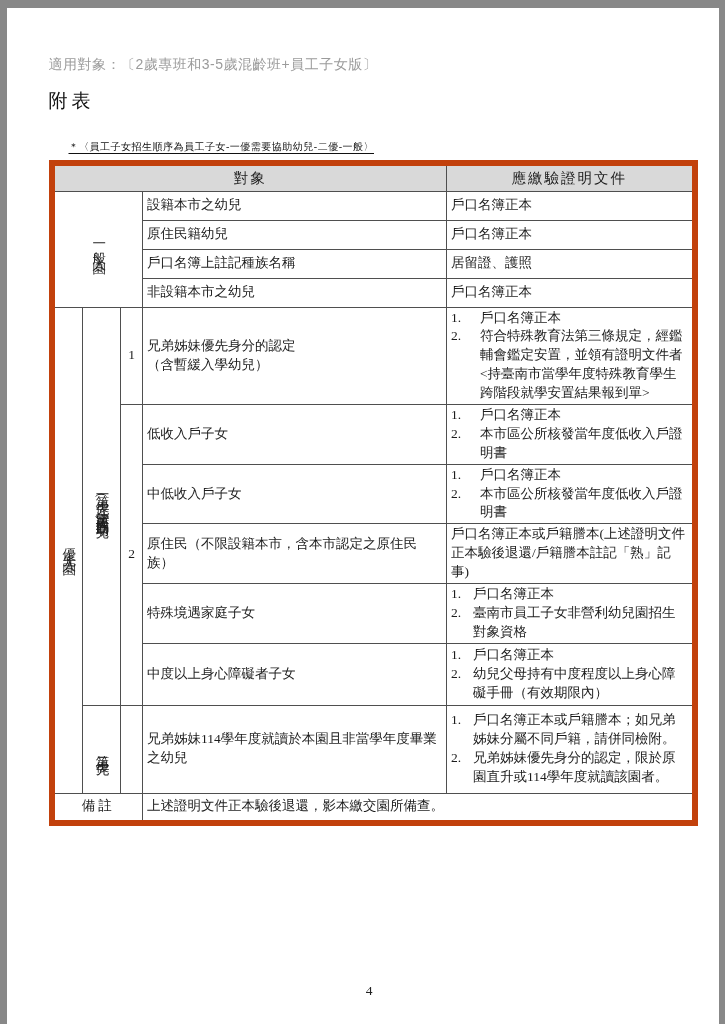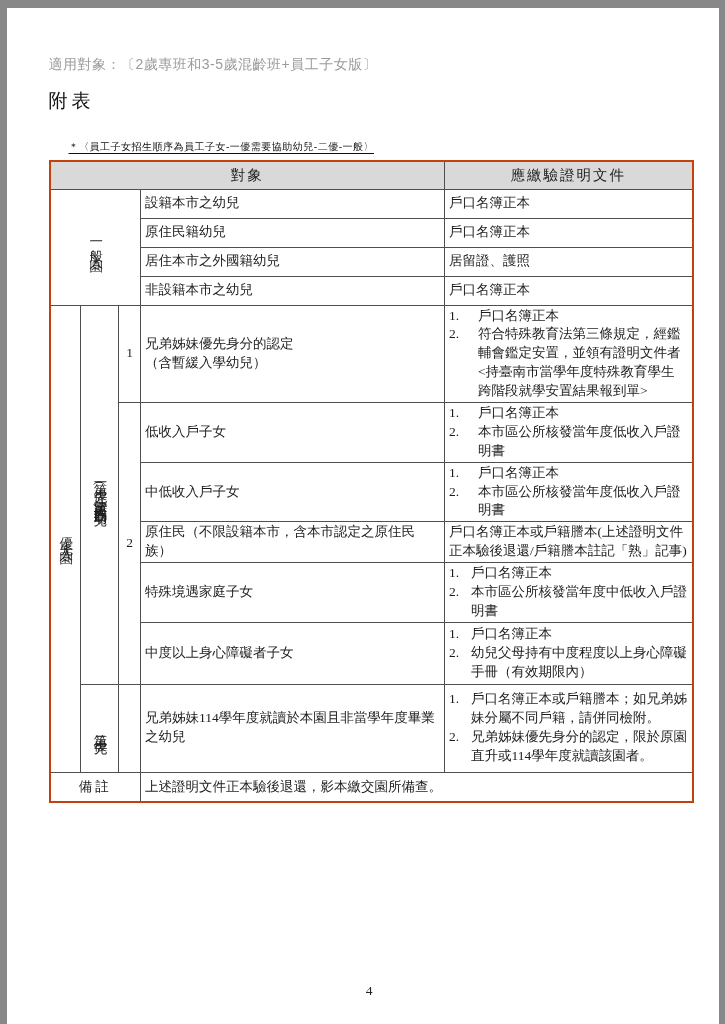--- a/index.html
+++ b/index.html
@@ -28,21 +28,21 @@
   .sub-title{
     position:absolute;left:62px;top:132px;
     font-size:10px;letter-spacing:0.5px;color:#111;
     text-decoration:underline;
     text-underline-offset:3px;
   }
   table.adm{
     position:absolute;left:42px;top:152px;
     width:643px;border-collapse:collapse;table-layout:fixed;
     font-size:13.5px;line-height:1.4;color:#1c1c1c;
-    border:2px solid #c2410c;
+    border:6px solid #c2410c;
   }
   table.adm td,table.adm th{
     border:1px solid #4f4f4f;
     padding:1px 4px;
     vertical-align:middle;
     font-weight:normal;
     overflow:hidden;
   }
   th.hd{
     background:#d9d9d9;
@@ -110,21 +110,21 @@
         <span class="v">一般入園</span>
       </td>
       <td class="target">設籍本市之幼兒</td>
       <td class="docs">戶口名簿正本</td>
     </tr>
     <tr class="g">
       <td class="target">原住民籍幼兒</td>
       <td class="docs">戶口名簿正本</td>
     </tr>
     <tr class="g">
-      <td class="target">居住本市之外國籍幼兒</td>
+      <td class="target">戶口名簿上註記種族名稱</td>
       <td class="docs">居留證、護照</td>
     </tr>
     <tr class="g">
       <td class="target">非設籍本市之幼兒</td>
       <td class="docs">戶口名簿正本</td>
     </tr>
 
     <tr class="r1">
       <td class="vert" rowspan="7">
         <span class="v">優先入園</span>
@@ -182,21 +182,21 @@
     </tr>
     <tr class="r5">
       <td class="target">特殊境遇家庭子女</td>
       <td class="docs">
         <div class="doc-item">
           <span class="doc-num">1.</span>
           <span class="doc-text">戶口名簿正本</span>
         </div>
         <div class="doc-item">
           <span class="doc-num">2.</span>
-          <span class="doc-text">本市區公所核發當年度中低收入戶證明書</span>
+          <span class="doc-text">臺南市員工子女非營利幼兒園招生對象資格</span>
         </div>
       </td>
     </tr>
     <tr class="r6">
       <td class="target">中度以上身心障礙者子女</td>
       <td class="docs">
         <div class="doc-item">
           <span class="doc-num">1.</span>
           <span class="doc-text">戶口名簿正本</span>
         </div>

